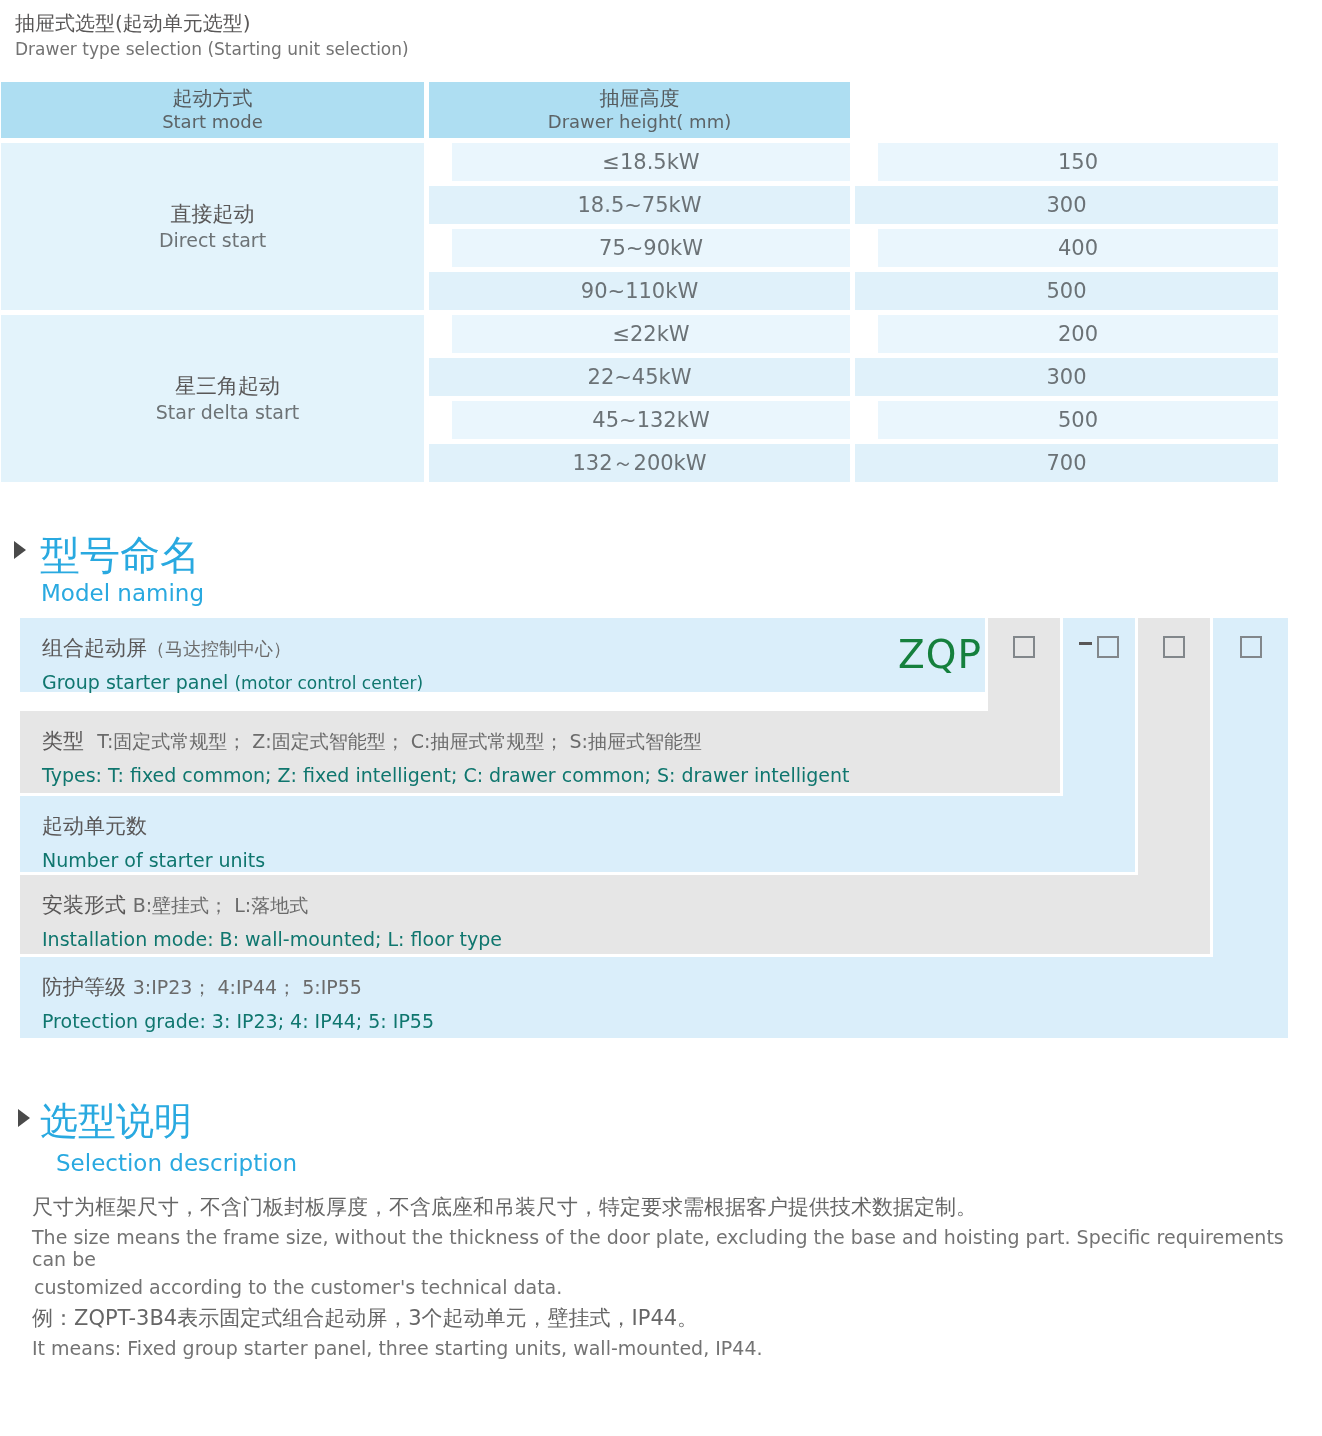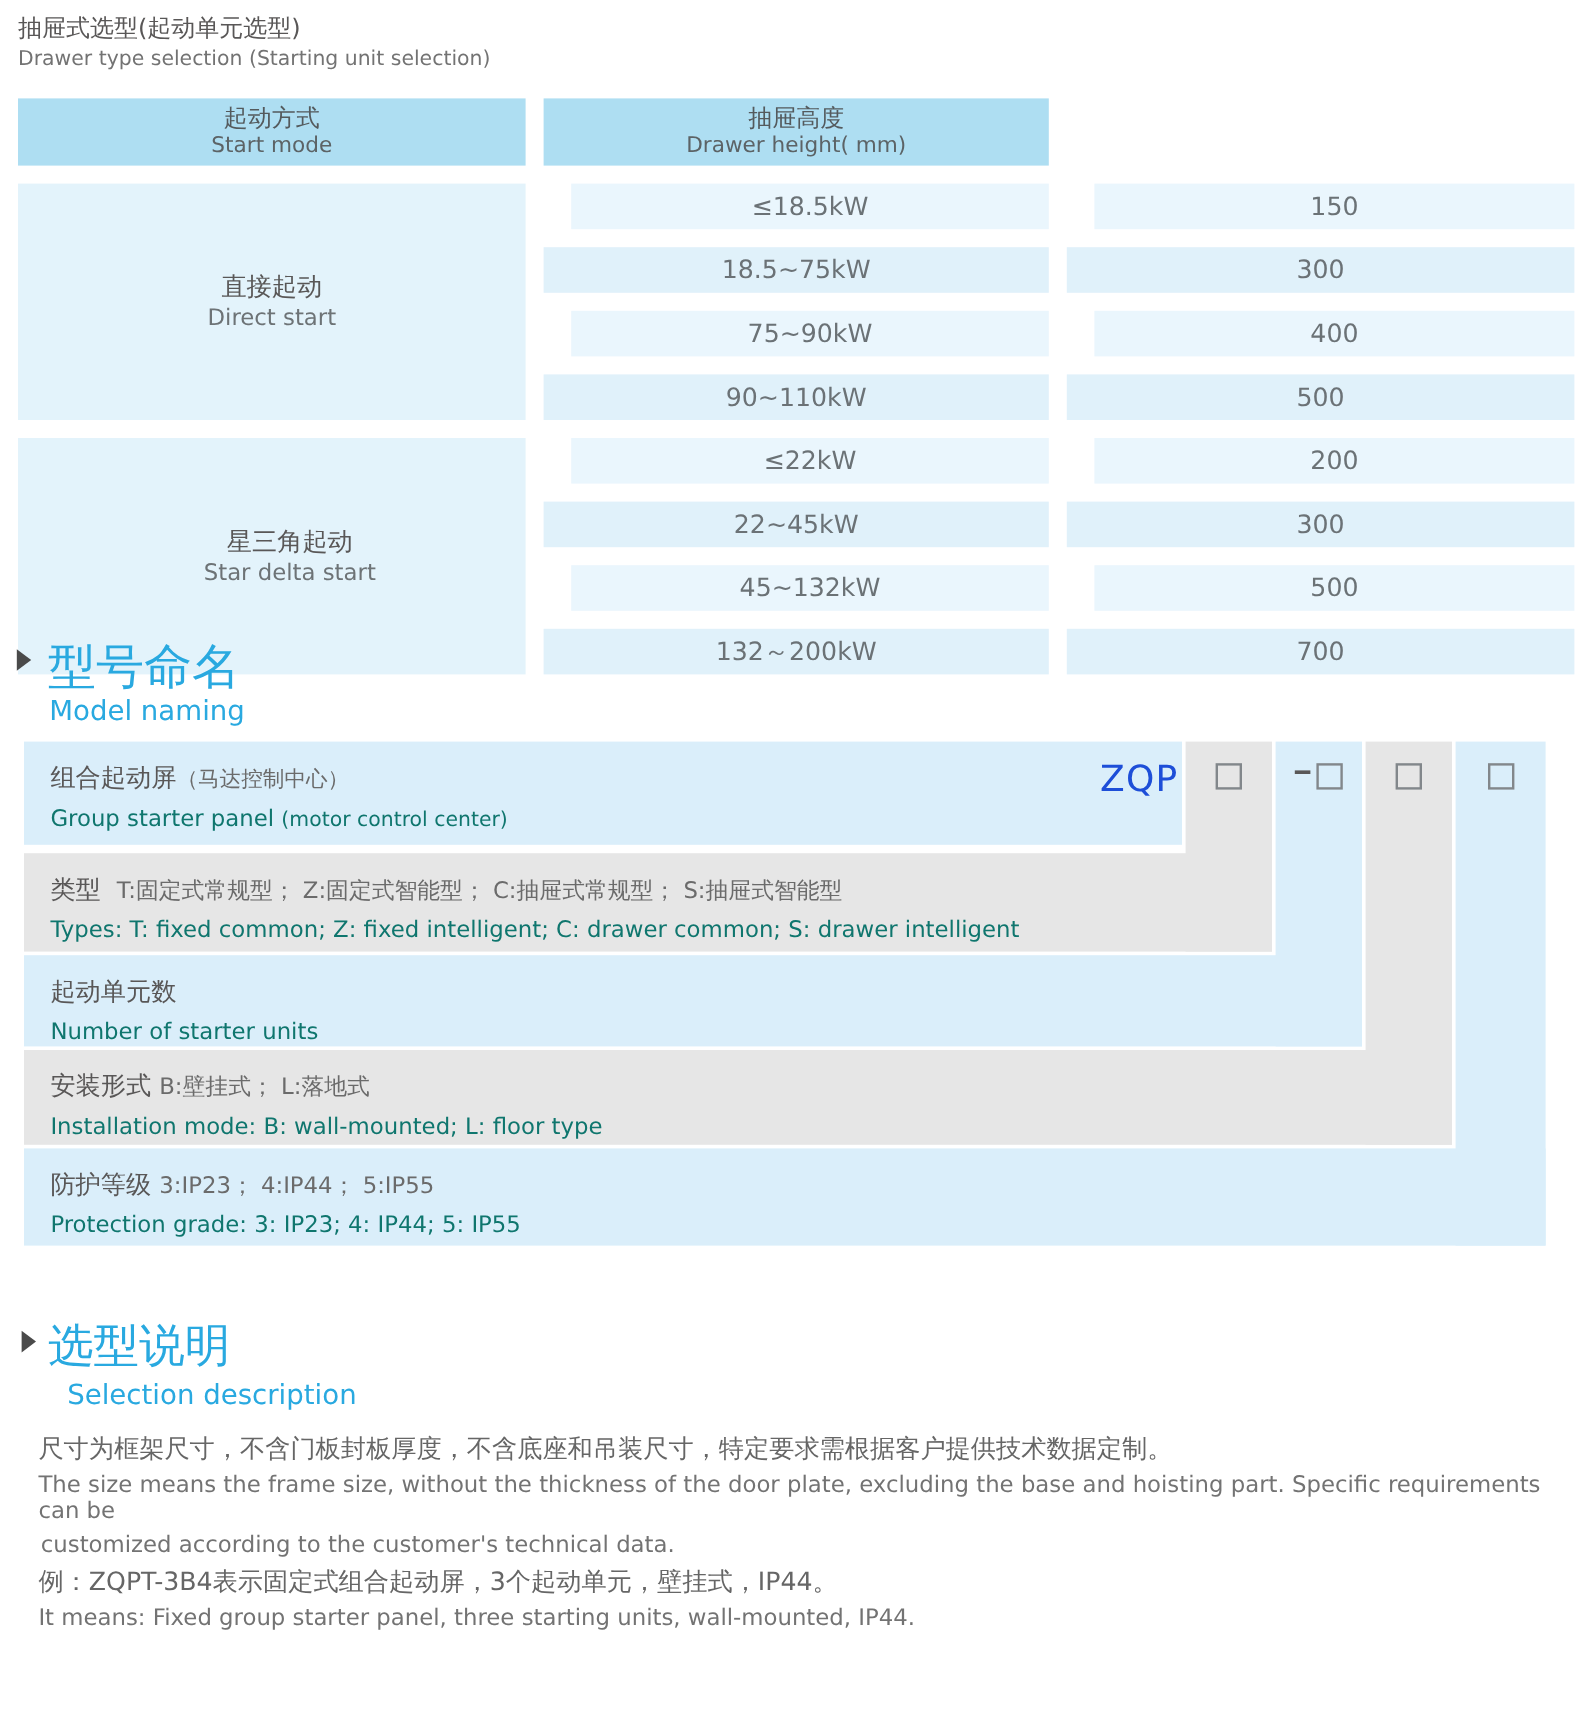--- a/index.html
+++ b/index.html
@@ -9,25 +9,25 @@
     -webkit-font-smoothing:antialiased;
   }
   .page{position:relative;width:1322px;height:1436px;overflow:hidden;}
 
   
   .doc-title{position:absolute;left:15px;top:10px;font-size:20px;color:#595757;}
   .doc-subtitle{position:absolute;left:15px;top:39px;font-size:17px;color:#737373;}
 
   
   .sel-table{
-    position:absolute;left:15px;top:82px;width:1273px;
+    position:absolute;left:1px;top:82px;width:1273px;
     display:grid;
     grid-template-columns:423px 421px 423px;
     grid-template-rows:56px repeat(8,38px);
-    gap:15px;
+    gap:5px;
   }
   .th{
     background:#aedef2;display:flex;flex-direction:column;
     align-items:center;justify-content:center;line-height:1.25;
   }
   .th .cn{font-size:20px;color:#545a5d;}
   .th .en{font-size:18px;color:#5c6366;}
   .mode-cell{
     background:#e3f3fb;display:flex;flex-direction:column;
     align-items:center;justify-content:center;line-height:1.3;
@@ -57,21 +57,21 @@
   .mn{position:absolute;left:20px;top:618px;width:1268px;height:420px;}
   .mn-row{position:absolute;left:0;box-sizing:border-box;padding:16px 0 0 22px;z-index:1;}
   .mn-blue{background:#daeefa;}
   .mn-gray{background:#e6e6e6;}
   .mn-cn{font-size:21px;color:#595757;white-space:nowrap;}
   .mn-cn-sub{font-size:18px;color:#6b6b6b;}
   .mn-detail{font-size:19px;color:#6b6b6b;}
   .mn-en{margin-top:9px;font-size:19px;color:#0f766e;white-space:nowrap;}
   .mn-en-sub{font-size:17px;}
   .mn-code{
-    position:absolute;right:3px;top:14px;font-size:30px;color:#1d4ed8;
+    position:absolute;right:3px;top:14px;font-size:39px;color:#15803d;
     letter-spacing:1px;
   }
   .mn-col{position:absolute;top:0;z-index:2;display:flex;justify-content:center;}
   .code-box{
     width:22px;height:22px;box-sizing:border-box;margin-top:18px;
     border:2px solid #82878b;
   }
   .code-dash{margin-top:24px;margin-right:5px;width:13px;height:3px;background:#595757;}
 
   
@@ -126,21 +126,21 @@
   </div>
 
   <div class="sec-head" style="top:528px;width:400px;height:92px;">
     <span class="arrow"></span>
     <span class="sec-title">型号命名</span>
     <span class="sec-sub" style="left:27px;top:52px;">Model naming</span>
   </div>
 
   <div class="mn">
 
-    <div class="mn-row mn-blue" style="top:0;height:86px;width:965px;">
+    <div class="mn-row mn-blue" style="top:0;height:74px;width:965px;">
       <div class="mn-cn">
         <span>组合起动屏</span><span class="mn-cn-sub">（马达控制中心）</span>
       </div>
       <div class="mn-en">
         <span>Group starter panel</span> <span class="mn-en-sub">(motor control center)</span>
       </div>
       <div class="mn-code">ZQP</div>
     </div>
 
     <div class="mn-row mn-blue" style="top:178px;height:76px;width:1115px;">

